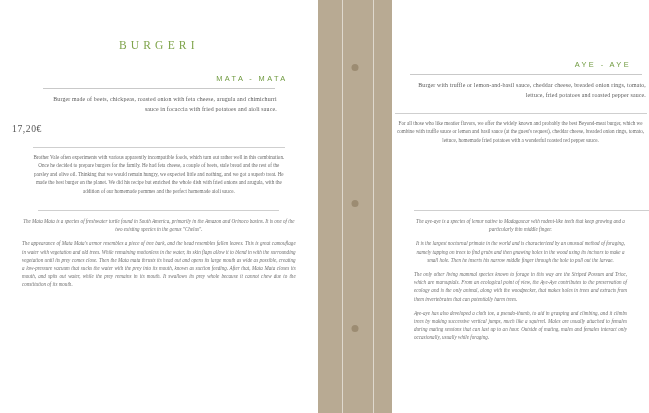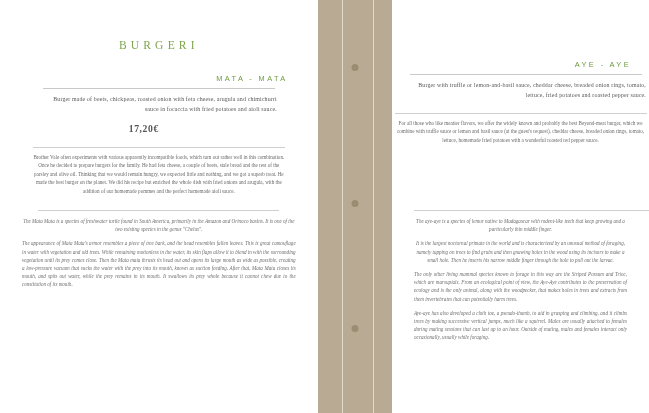--- a/index.html
+++ b/index.html
@@ -106,23 +106,22 @@
     letter-spacing: 0.15px;
     margin: 0 auto;
     width: 236px;
   }
   .price {
     font-family: "Liberation Serif", serif;
     font-size: 9.6px;
     color: #555555;
     letter-spacing: 0.6px;
     margin-top: 9px;
-    text-align: center;
+    text-align: left;
     padding-right: 30px;
-    font-weight: bold;
   }
   .panel-right .price {
     padding-right: 34px;
   }
 
   
   .note {
     margin: 13px auto 0 auto;
     width: 252px;
     text-align: center;

